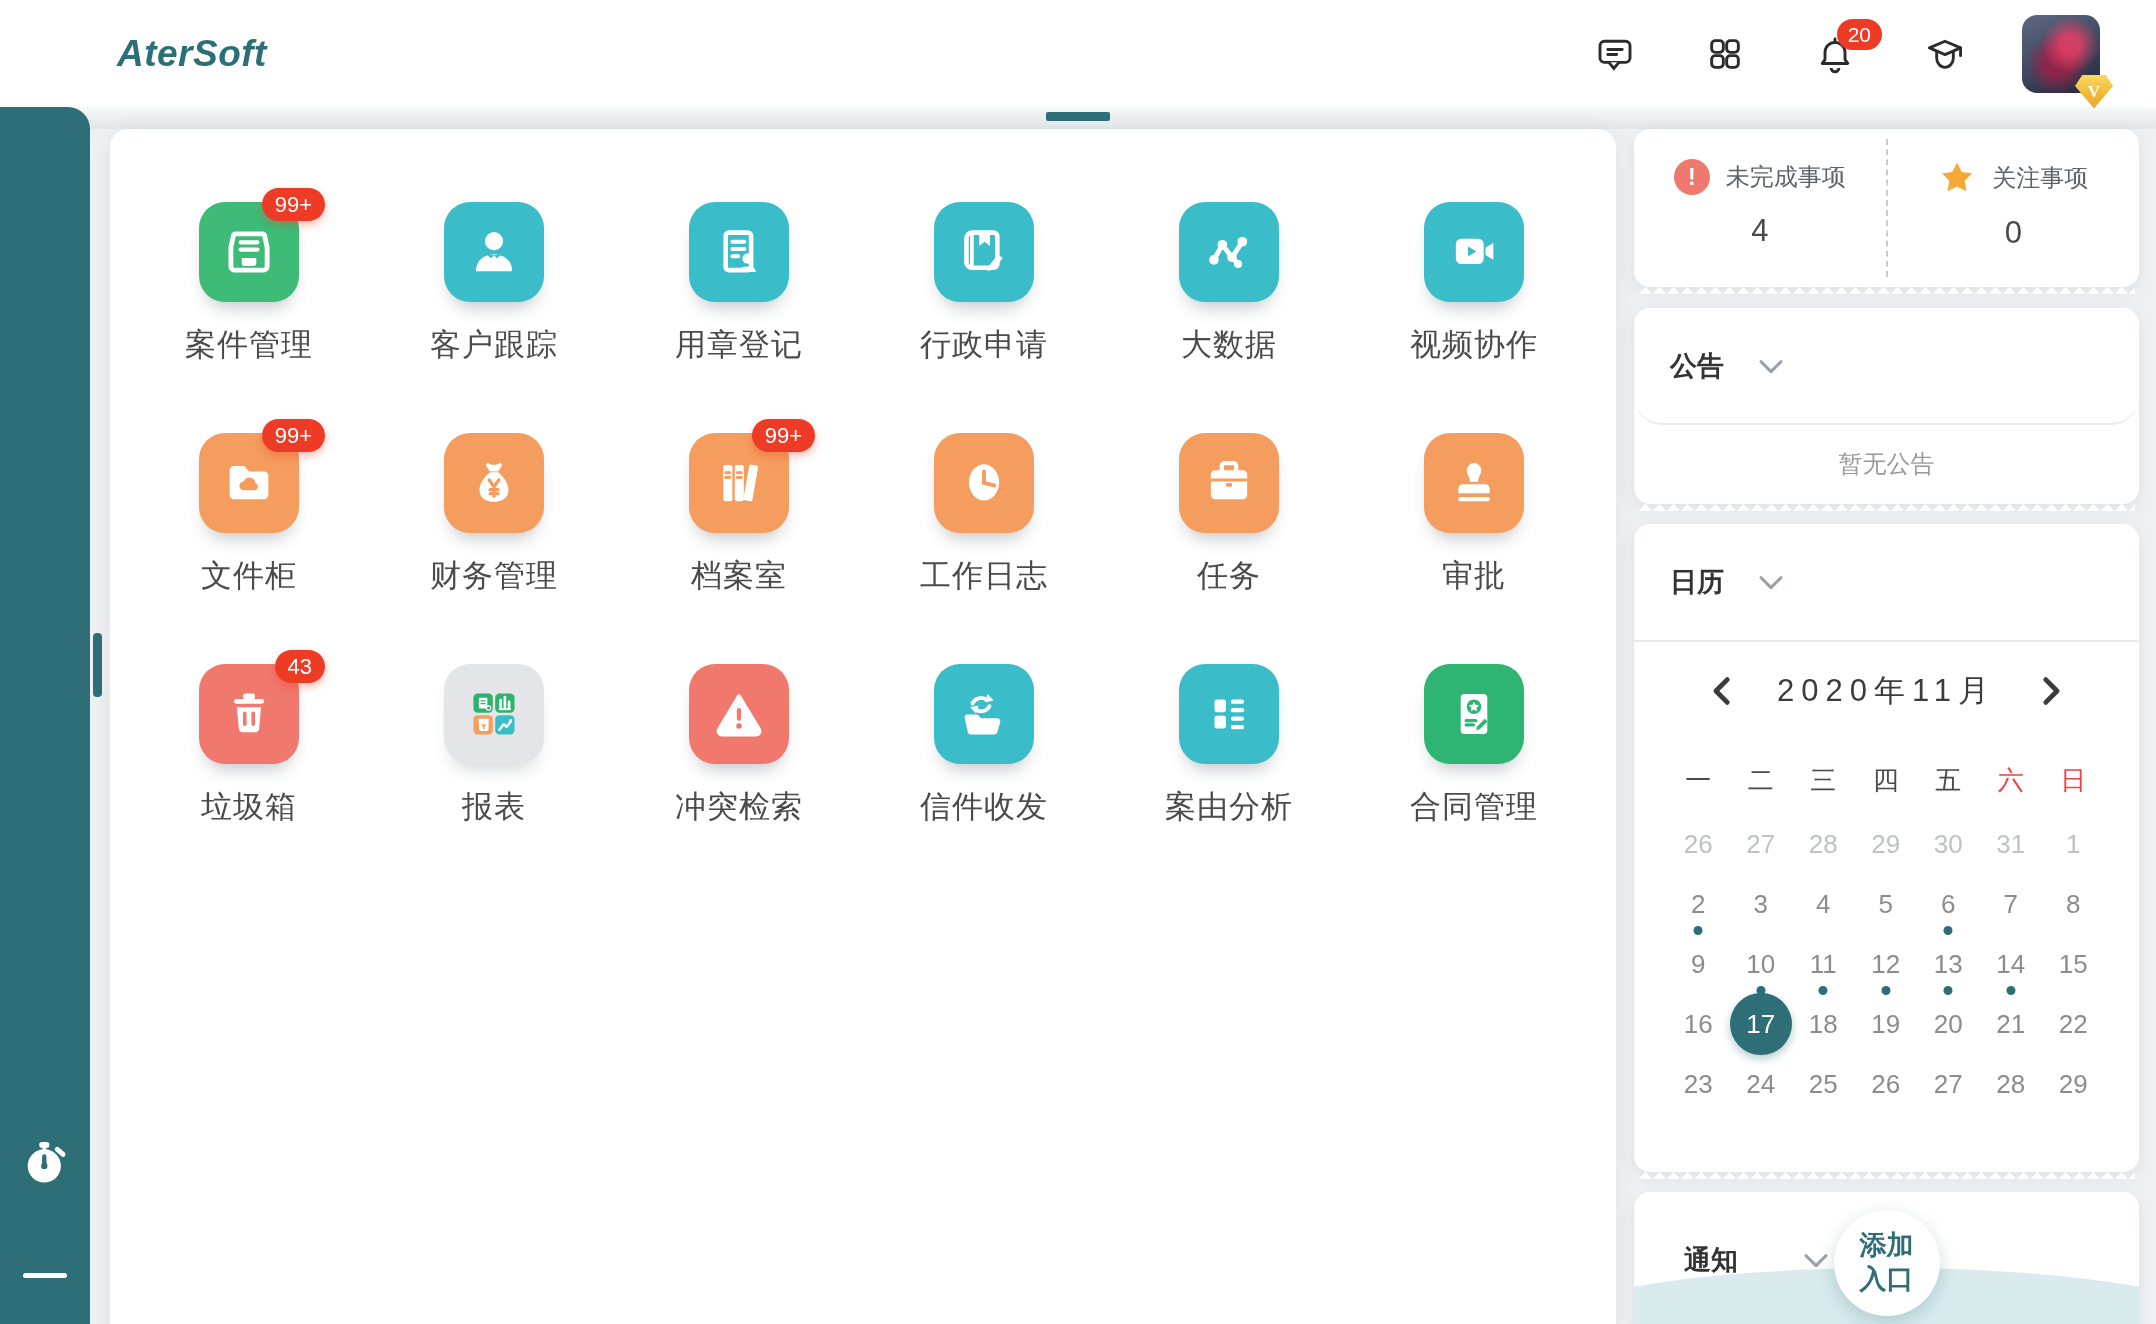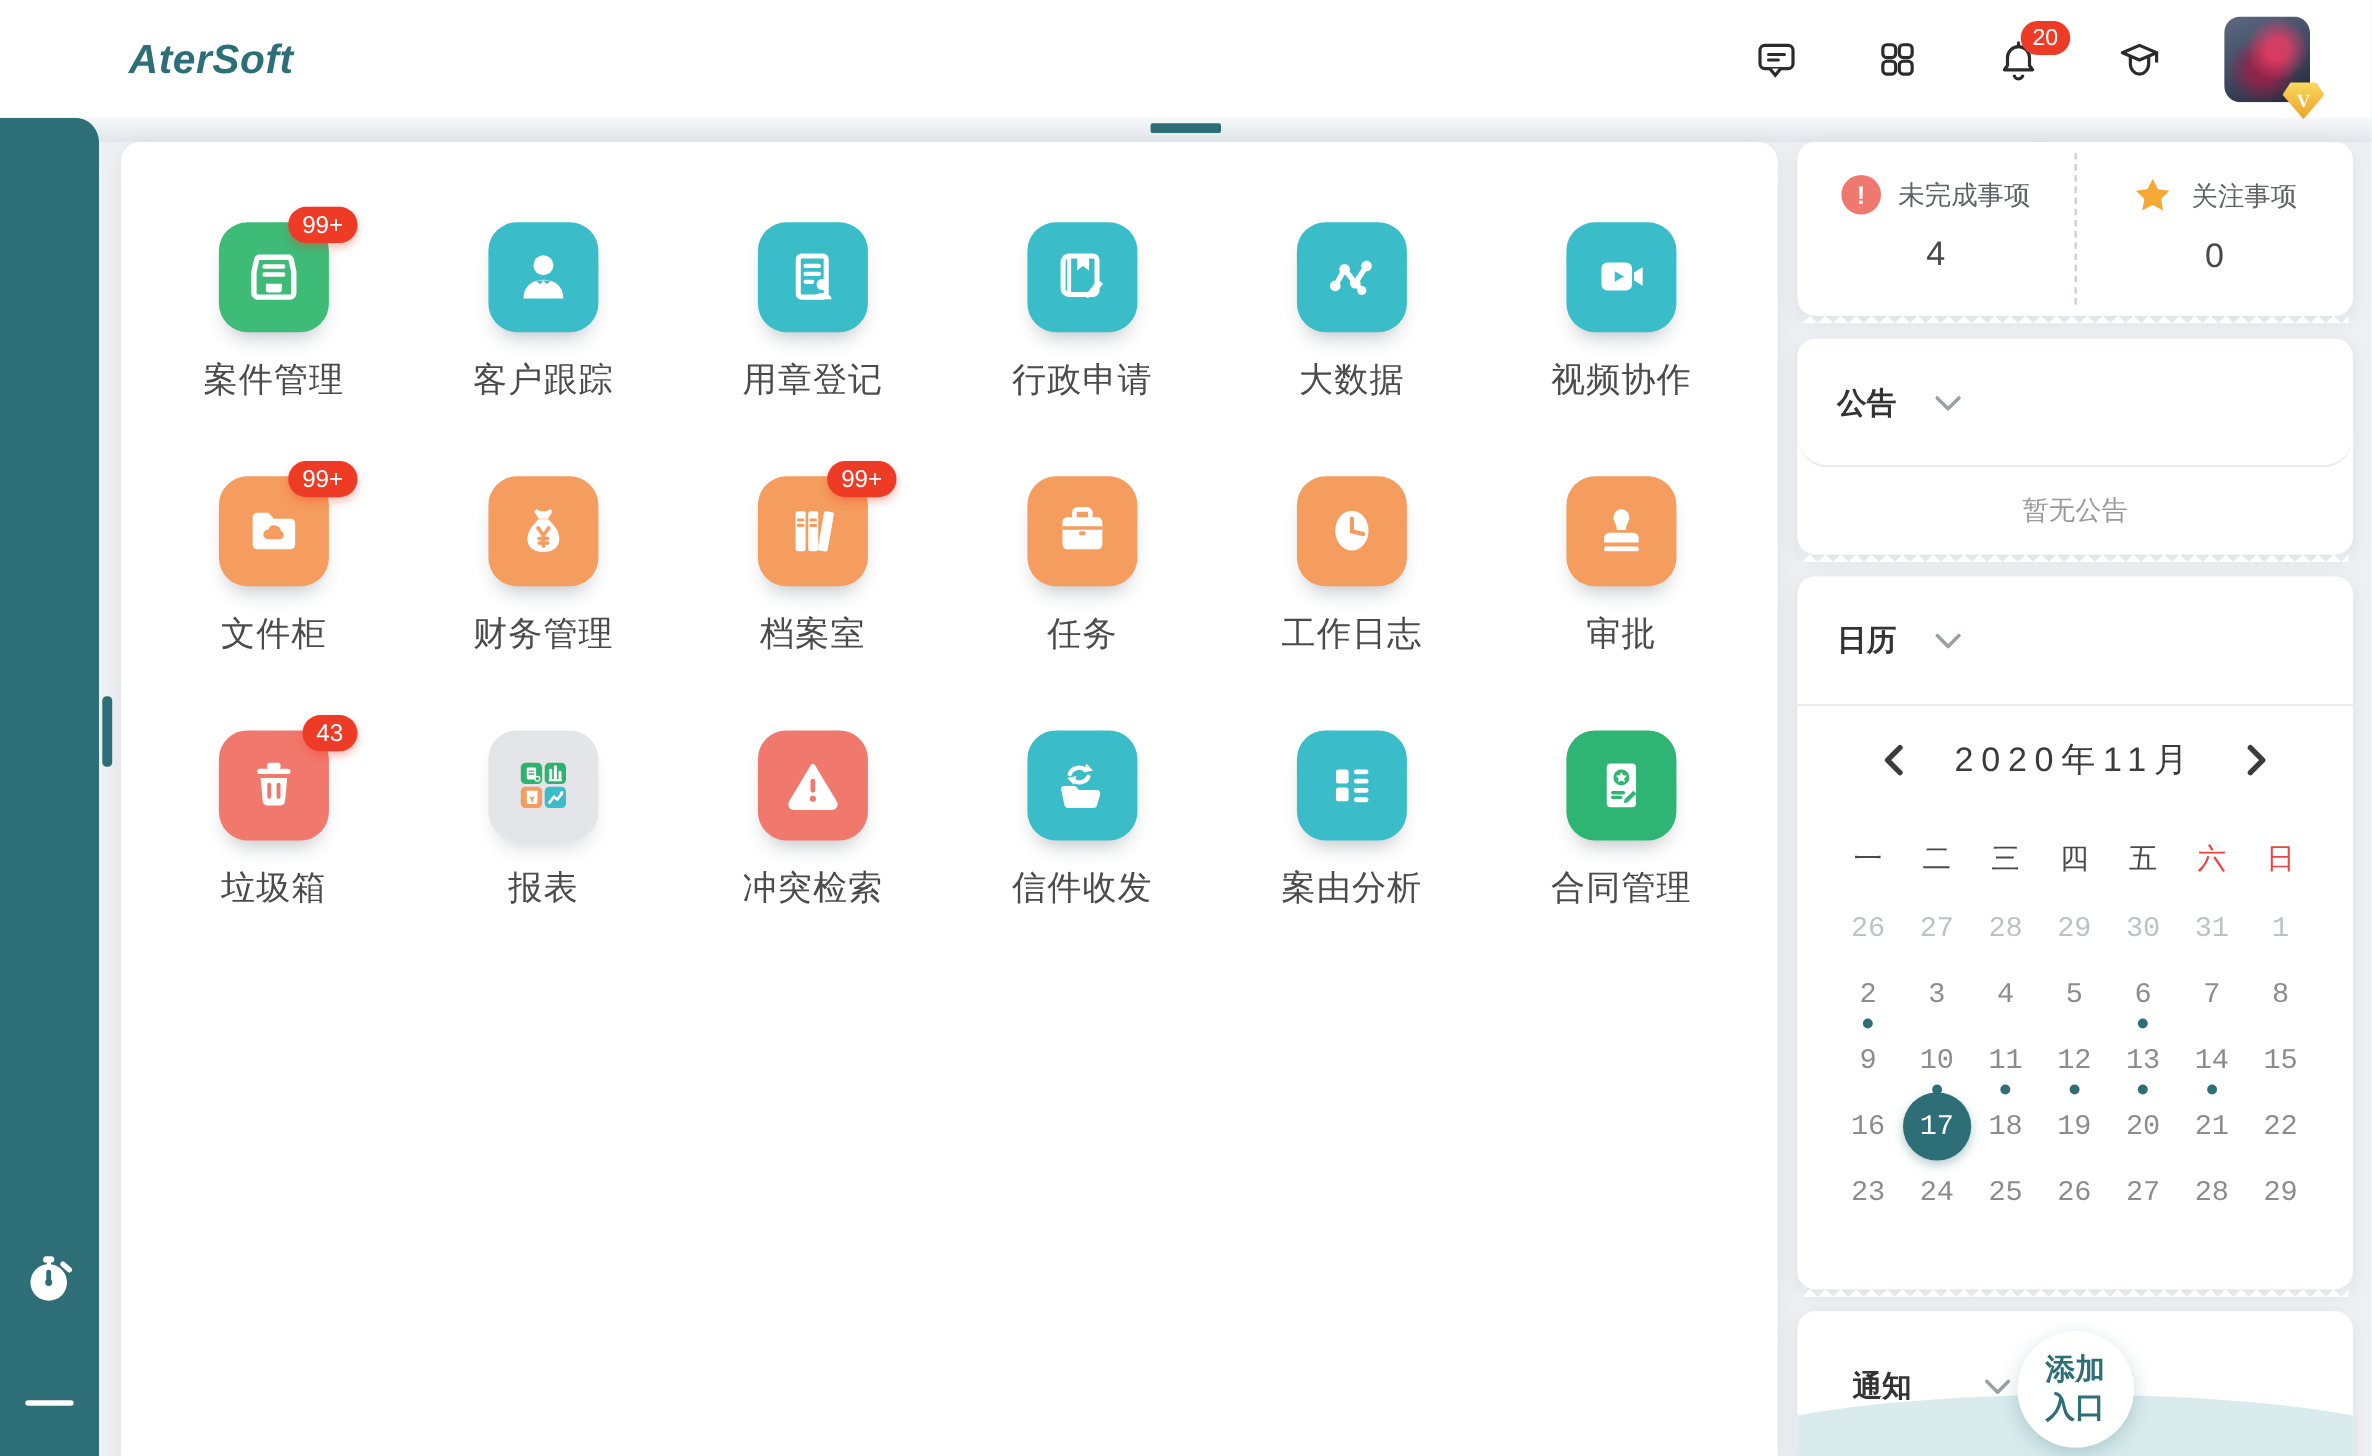--- a/index.html
+++ b/index.html
@@ -84,21 +84,21 @@
   .cal-card{top:524px;height:648px;}
   .cal-card .sec-head{height:116px;}
   .cal-nav{display:flex;align-items:center;padding:0 72px;margin-top:26px;height:46px;}
   .cal-arrow{display:flex;cursor:pointer;}
   .cal-arrow svg{width:34px;height:34px;}
   .cal-month{flex:1;text-align:center;font-size:31px;color:#3b3b3b;letter-spacing:7px;}
   .cal-grid{display:grid;grid-template-columns:repeat(7,62.5px);margin:0 0 0 33px;justify-items:center;}
   .cal-weekdays{margin-top:42px;}
   .wd{font-size:26px;color:#4a4a4a;height:48px;display:flex;align-items:center;}
   .wd.weekend{color:#ef4444;}
-  .cal-weeks{margin-top:10px;font-family:Liberation Mono, monospace;}
+  .cal-weeks{margin-top:10px;}
   .day{height:60px;width:62px;position:relative;display:flex;align-items:center;justify-content:center;cursor:pointer;}
   .day b{font-weight:normal;font-size:26px;color:#8c8c8c;width:56px;height:56px;border-radius:50%;
     display:flex;align-items:center;justify-content:center;}
   .day.muted b{color:#bfc2c5;}
   .day.sel b{background:#2e6e76;color:#fff;width:62px;height:62px;box-shadow:0 4px 10px rgba(46,110,118,.35);}
   .day .dot{position:absolute;left:50%;bottom:-1px;transform:translateX(-50%);width:9px;height:9px;
     border-radius:50%;background:#2e6e76;}
   
   .notice-card{top:1192px;height:150px;border-radius:16px 16px 0 0;overflow:hidden;}
   .notice-head{position:absolute;left:50px;top:50px;display:flex;align-items:center;z-index:2;gap:31px;}
@@ -277,37 +277,37 @@
           <path d="M13 15.5h3.5M13 19.5h3.5M22.5 15.5h3.5M22.5 19.5h3.5" stroke="var(--tile)" stroke-width="2.4" stroke-linecap="round"></path>
         </svg>
         <span class="badge">99+</span>
       </div>
       <div class="app-label">档案室</div>
     </div>
 
     <div class="app">
       <div class="tile" style="--tile:#f59d5e">
         <svg viewBox="0 0 48 48">
+          <ellipse cx="24" cy="23.5" rx="12.5" ry="15" fill="#fff"></ellipse>
+          <path d="M24 14.5V24l8.5 2" stroke="var(--tile)" stroke-width="3.2" fill="none" stroke-linecap="round"></path>
+        </svg>
+      </div>
+      <div class="app-label">工作日志</div>
+    </div>
+
+    <div class="app">
+      <div class="tile" style="--tile:#f59d5e">
+        <svg viewBox="0 0 48 48">
           <rect x="18" y="7.5" width="12" height="9" rx="2.5" fill="none" stroke="#fff" stroke-width="3.5"></rect>
           <rect x="9" y="13.5" width="30" height="24" rx="3.5" fill="#fff"></rect>
           <path d="M9 21.5h30" stroke="var(--tile)" stroke-width="2.6"></path>
           <rect x="21.5" y="24" width="5" height="3" rx="1.2" fill="var(--tile)"></rect>
         </svg>
       </div>
       <div class="app-label">任务</div>
-    </div>
-
-    <div class="app">
-      <div class="tile" style="--tile:#f59d5e">
-        <svg viewBox="0 0 48 48">
-          <ellipse cx="24" cy="23.5" rx="12.5" ry="15" fill="#fff"></ellipse>
-          <path d="M24 14.5V24l8.5 2" stroke="var(--tile)" stroke-width="3.2" fill="none" stroke-linecap="round"></path>
-        </svg>
-      </div>
-      <div class="app-label">工作日志</div>
     </div>
 
     <div class="app">
       <div class="tile" style="--tile:#f59d5e">
         <svg viewBox="0 0 48 48">
           <path d="M24 7.5a6 6 0 0 1 6 6c0 3.5-2.5 5-2.5 9.5h-7c0-4.5-2.5-6-2.5-9.5a6 6 0 0 1 6-6z" fill="#fff"></path>
           <path d="M15 25h18a4 4 0 0 1 4 4v3.5H11V29a4 4 0 0 1 4-4z" fill="#fff"></path>
           <rect x="11" y="35.5" width="26" height="3.5" rx="1.4" fill="#fff"></rect>
         </svg>
       </div>

